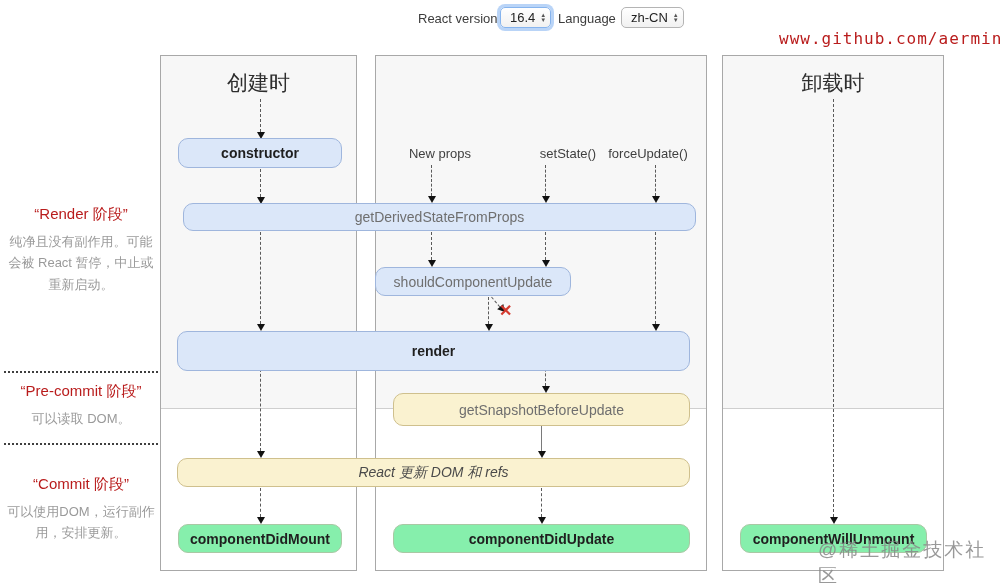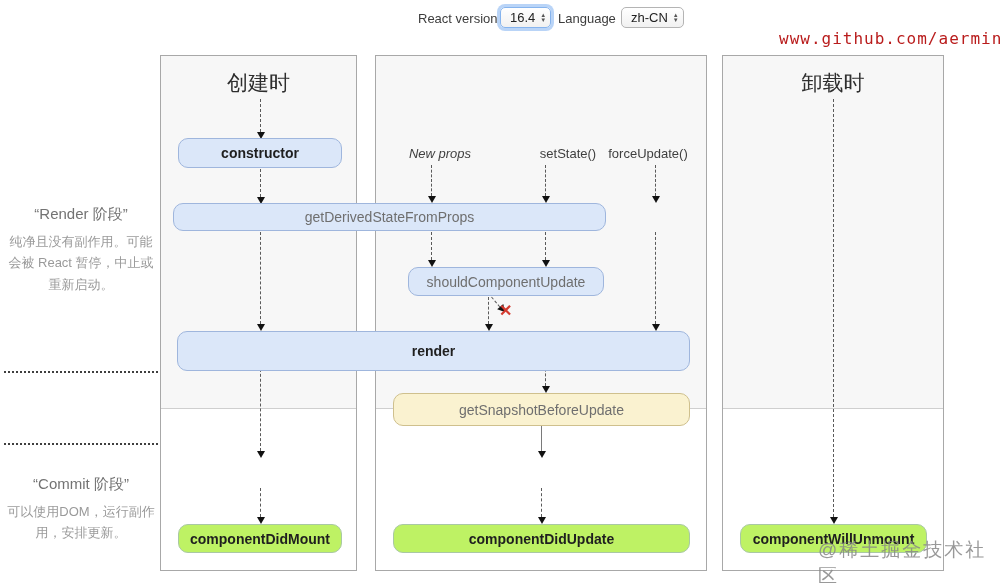--- a/index.html
+++ b/index.html
@@ -23,37 +23,37 @@
 
   
   .panel { position:absolute; top:55px; height:516px; border:1px solid #a8a8a8; background:#fff; }
   .panel-render-zone { position:absolute; left:0; right:0; top:0; height:353px;
                        background:#f7f7f7; border-bottom:1px solid #cfcfcf; }
   .panel h2 { position:absolute; top:13px; left:0; width:100%; text-align:center;
               font-size:21px; font-weight:400; color:#2e2e2e; }
 
   
   .phase { position:absolute; left:6px; width:150px; text-align:center; }
-  .phase .t { font-size:15px; color:#737373; }
+  .phase .t { font-size:15px; color:#b91c1c; }
   .phase .d { margin-top:7px; font-size:13px; color:#9a9a9a; line-height:1.65; }
   .dotline { position:absolute; left:4px; width:154px; border-top:2px dotted #3f3f3f; height:0; }
 
   
   .box { position:absolute; display:flex; align-items:center; justify-content:center;
          border-radius:10px; font-size:14px; z-index:10; cursor:pointer; }
   .blue   { background:#dbe7f9; border:1px solid #9fb6dd; }
   .yellow { background:#faf2d0; border:1px solid #cfc08d; }
-  .green  { background:#bef264; border:1px solid #a9c8a4; }
+  .green  { background:#86efac; border:1px solid #a9c8a4; }
   .bold   { font-weight:bold; color:#1f1f1f; }
   .muted  { color:#6f6f6f; }
   .italic { font-style:italic; color:#4a4a4a; }
 
   
   .trigger { position:absolute; top:146px; font-size:13px; color:#3f3f3f; transform:translateX(-50%); z-index:5; }
-  .trigger.it { font-style:italic; }
+  .trigger.it { }
 
   
   .arr { position:absolute; width:0; border-left:1px dashed #5a5a5a; z-index:4; }
   .arr.solid { border-left-style:solid; border-left-color:#7a7a7a; }
   .arr.head::after { content:""; position:absolute; bottom:-7px; left:-4.5px;
                      border:4px solid transparent; border-top:7px solid #111; border-bottom:0; }
   .arr.diag { transform-origin:top center; }
   .xmark { position:absolute; font-size:16px; font-weight:bold; color:#d43a2f; z-index:12; }
 </style>
 </head>
@@ -79,20 +79,24 @@
   </div>
 
   <div class="wm-top">www.github.com/aermin</div>
   <div class="wm-bottom">@稀土掘金技术社区</div>
 
   <div class="phase" style="top:205px">
     <div class="t">“Render 阶段”</div>
     <div class="d">纯净且没有副作用。可能会被 React 暂停，中止或重新启动。</div>
   </div>
   <div class="dotline" style="top:371px"></div>
+  <div class="phase" style="top:382px">
+    <div class="t">“Pre-commit 阶段”</div>
+    <div class="d">可以读取 DOM。</div>
+  </div>
   <div class="dotline" style="top:443px"></div>
   <div class="phase" style="top:475px">
     <div class="t">“Commit 阶段”</div>
     <div class="d">可以使用DOM，运行副作用，安排更新。</div>
   </div>
 
   <div class="panel" style="left:160px; width:197px">
     <div class="panel-render-zone"></div>
     <h2>创建时</h2>
   </div>
@@ -123,21 +127,22 @@
   <div class="arr head" style="left:488px; top:297px; height:27px"></div>
   <div class="arr head diag" style="left:491px; top:297px; height:13px; transform:rotate(-40deg)"></div>
   <span class="xmark" style="left:499px; top:301px">✕</span>
   <div class="arr head" style="left:545px; top:359px; height:27px"></div>
   <div class="arr head solid" style="left:541px; top:423px; height:28px"></div>
   <div class="arr head" style="left:541px; top:488px; height:29px"></div>
 
   <div class="arr head" style="left:833px; top:99px; height:418px"></div>
 
   <div class="box blue bold" style="left:178px; top:138px; width:164px; height:30px">constructor</div>
-  <div class="box blue muted" style="left:173px; top:203px; width:433px; height:28px">getDerivedStateFromProps</div>
-  <div class="box blue muted" style="left:408px; top:267px; width:196px; height:29px">shouldComponentUpdate</div>
+  <div class="box blue muted" style="left:183px; top:203px; width:513px; height:28px">getDerivedStateFromProps</div>
+  <div class="box blue muted" style="left:375px; top:267px; width:196px; height:29px">shouldComponentUpdate</div>
   <div class="box blue bold" style="left:177px; top:331px; width:513px; height:40px">render</div>
   <div class="box yellow muted" style="left:393px; top:393px; width:297px; height:33px">getSnapshotBeforeUpdate</div>
+  <div class="box yellow italic" style="left:177px; top:458px; width:513px; height:29px">React 更新 DOM 和 refs</div>
   <div class="box green bold" style="left:178px; top:524px; width:164px; height:29px">componentDidMount</div>
   <div class="box green bold" style="left:393px; top:524px; width:297px; height:29px">componentDidUpdate</div>
   <div class="box green bold" style="left:740px; top:524px; width:187px; height:29px">componentWillUnmount</div>
 
 </div>
 
 </body></html>

